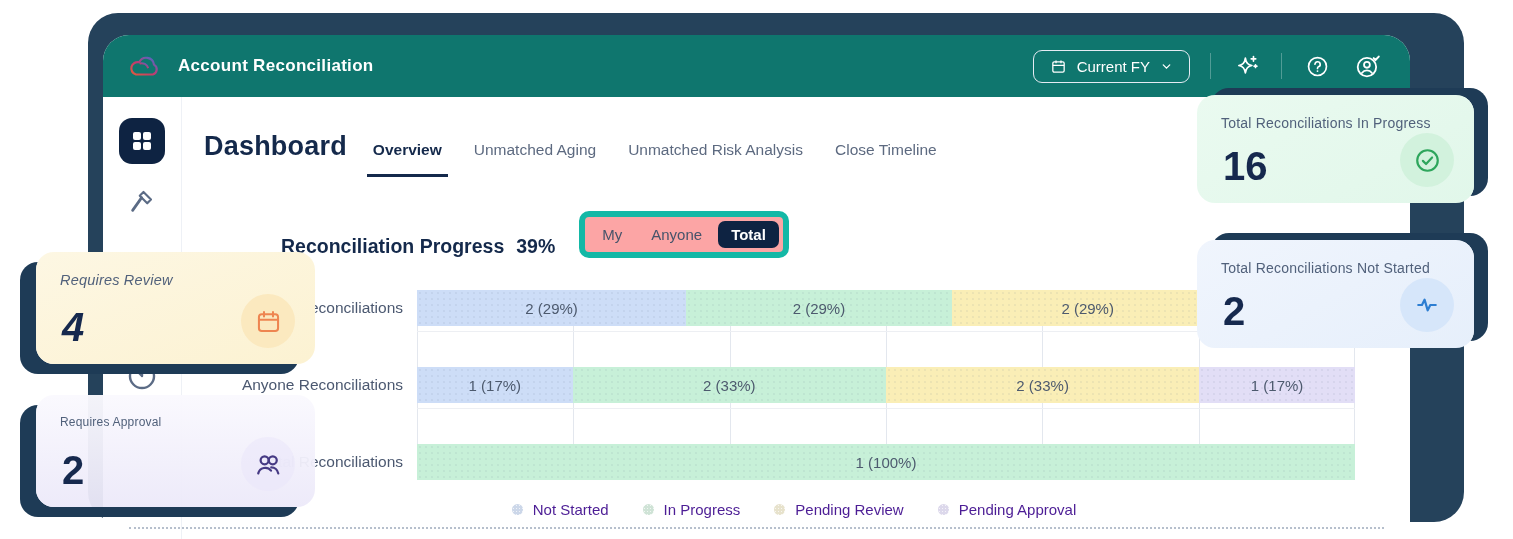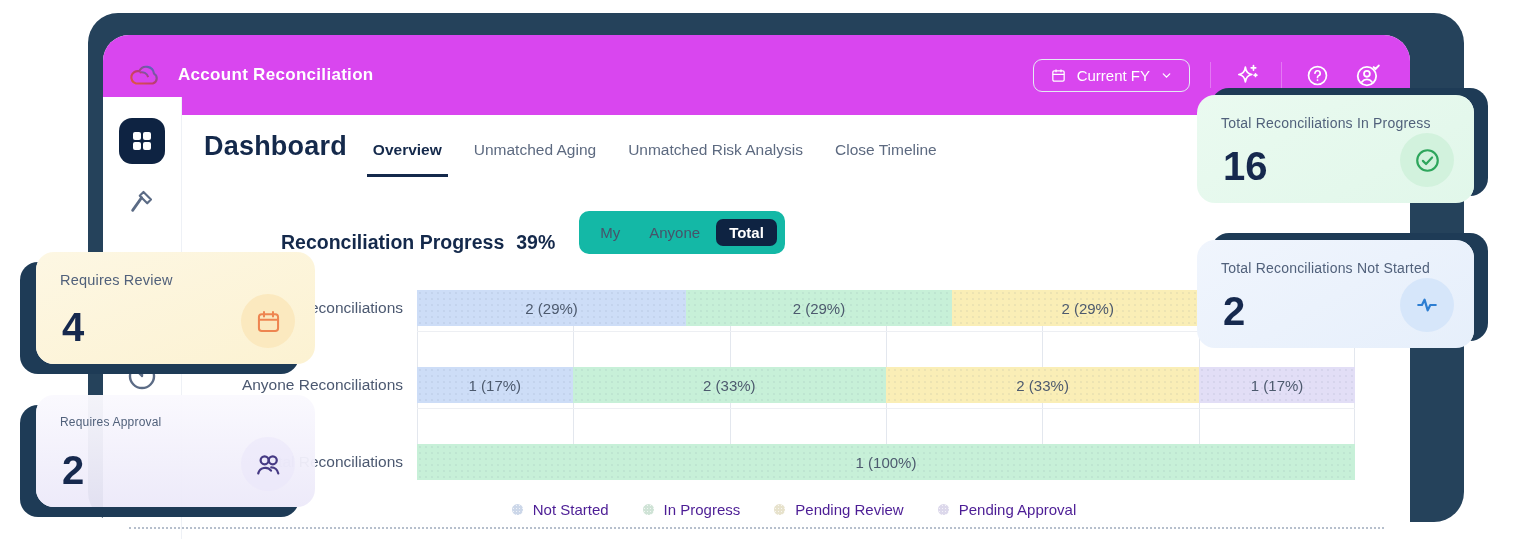--- a/index.html
+++ b/index.html
@@ -8,21 +8,21 @@
 
   
   .backdrop{position:absolute;left:88px;top:13px;width:1376px;height:509px;
             border-radius:30px;background:#25425b;}
 
   
   .window{position:absolute;left:103px;top:35px;width:1307px;height:504px;
           background:#fff;border-radius:26px 26px 0 0;overflow:hidden;z-index:10;}
 
   
-  .hdr{height:80px;background:#d946ef;display:flex;align-items:center;
+  .hdr{height:62px;background:#0f766e;display:flex;align-items:center;
        padding:0 28px 0 24px;box-sizing:border-box;}
   .hdr-title{color:#fff;font-size:17px;font-weight:bold;letter-spacing:.3px;margin-left:15px;}
   .hdr-right{margin-left:auto;display:flex;align-items:center;gap:20px;}
   .fy-btn{display:flex;align-items:center;gap:10px;border:1.4px solid #e4ebf3;border-radius:9px;
           padding:7px 16px;color:#fff;font-size:15px;cursor:pointer;min-width:146px;box-sizing:border-box;}
   .fy-btn .fy-label{flex:1;}
   .vdiv{width:1px;height:26px;background:rgba(255,255,255,.28);}
   .hicon{display:flex;align-items:center;justify-content:center;width:30px;height:30px;cursor:pointer;}
 
   
@@ -37,22 +37,22 @@
   .page-title{font-size:27px;font-weight:bold;color:#14294b;letter-spacing:.2px;}
   .tabs{display:flex;align-items:baseline;gap:32px;}
   .tab{font-size:15.5px;color:#5d6a80;cursor:pointer;position:relative;padding-bottom:4px;}
   .tab.active{color:#14294b;font-weight:bold;}
   .tab.active::after{content:"";position:absolute;left:-6px;right:-6px;bottom:-14px;height:3px;background:#14294b;}
 
   
   .progress-row{position:absolute;left:130px;top:176px;display:flex;align-items:flex-end;gap:24px;margin-left:48px;}
   .prog-title{font-size:19.5px;font-weight:bold;color:#14294b;}
   .prog-val{margin-left:12px;}
-  .toggle{display:flex;align-items:center;gap:3px;border:4px solid #14b8a6;border-radius:10px;
-          padding:4px;background:#14b8a6;}
+  .toggle{display:flex;align-items:center;gap:3px;border:6px solid #14b8a6;border-radius:10px;
+          padding:4px;background:#fca5a5;}
   .tg-opt{font-size:15px;color:#47536a;padding:5px 13px;border-radius:7px;cursor:pointer;}
   .tg-opt.sel{background:#0e2342;color:#fff;font-weight:bold;}
 
   
   .chart{position:absolute;left:130px;top:249px;width:1122px;}
   .grid{position:absolute;left:184px;top:6px;width:938px;height:190px;z-index:0;}
   .vline{position:absolute;top:0;bottom:0;width:1px;background:#e3e7ee;}
   .hline{position:absolute;left:0;right:0;height:1px;background:#edeff3;}
   .c-row{display:flex;height:77px;padding-top:6px;box-sizing:border-box;position:relative;z-index:1;}
   .c-label{width:184px;padding-right:14px;box-sizing:border-box;height:36px;display:flex;
@@ -76,21 +76,21 @@
   .dot-rule{position:absolute;left:26px;right:26px;top:492px;border-top:2px dotted #aab4c4;opacity:.85;}
 
   
   .fcard{position:absolute;border-radius:18px;z-index:30;padding:20px 24px;box-sizing:border-box;cursor:pointer;}
   .fcard .lbl{font-size:14px;color:#51617b;letter-spacing:.2px;}
   .fcard .val{position:absolute;left:26px;bottom:14px;font-size:40px;font-weight:bold;color:#16294e;}
   .fcard .ic{position:absolute;right:20px;bottom:16px;width:54px;height:54px;border-radius:50%;
              display:flex;align-items:center;justify-content:center;}
   .card-left{box-shadow:-16px 10px 0 #1e3b56;}
   .card-right{box-shadow:14px -7px 0 #1e3b56;}
-  .card-review{left:36px;top:252px;width:279px;height:112px;background:linear-gradient(160deg,#fdf7e3,#fcf2d2);}
+  .card-review{left:36px;top:252px;width:279px;height:112px;background:linear-gradient(160deg,#fdf7e3,#fcf2d2);font-style:italic;}
   .card-review .lbl{font-size:14.5px;}
   .card-review .ic{background:#fbe9bf;}
   .card-approval{left:36px;top:395px;width:279px;height:112px;
                  background:linear-gradient(180deg,rgba(250,249,254,.97),rgba(236,233,249,.95));}
   .card-approval .lbl{font-size:12px;}
   .card-approval .ic{background:rgba(233,230,250,.55);}
   .card-inprog{left:1197px;top:95px;width:277px;height:108px;background:linear-gradient(150deg,#eafaf0,#e1f7ea);}
   .card-inprog .ic{background:#d2f2dd;}
   .card-notstart{left:1197px;top:240px;width:277px;height:108px;background:linear-gradient(150deg,#f0f5fd,#e6effb);}
   .card-notstart .ic{background:#d6e6fa;}

